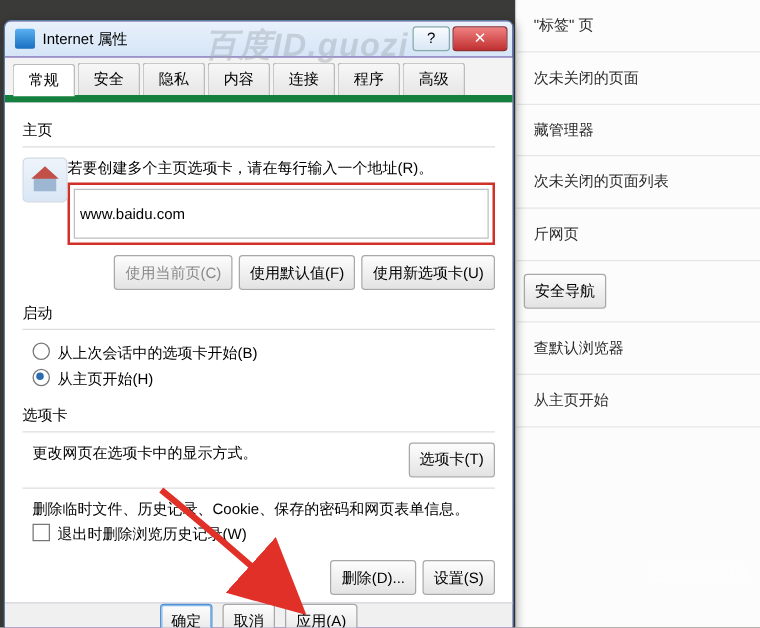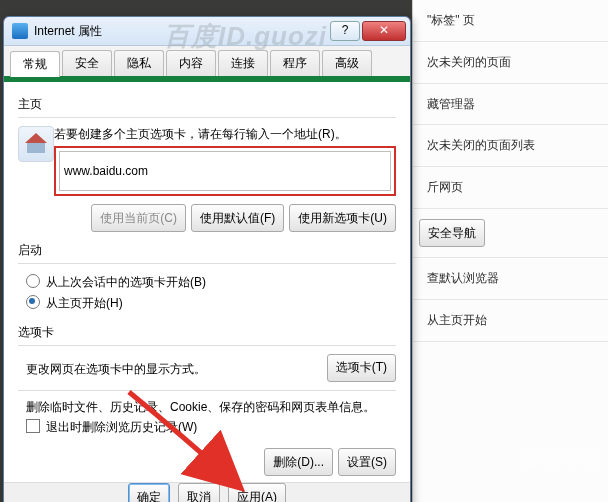--- a/index.html
+++ b/index.html
@@ -103,21 +103,21 @@
           <span>从上次会话中的选项卡开始(B)</span>
         </div>
       <div class="radio-row">
           <span class="radio checked"></span>
           <span>从主页开始(H)</span>
         </div>
     </div>
 
     <div class="group-title">选项卡</div>
     <div class="group">
-      <div style="display:flex;align-items:flex-end">
+      <div style="display:flex;align-items:flex-start">
         <div class="desc" style="flex:1">更改网页在选项卡中的显示方式。</div>
         <span class="btn">选项卡(T)</span>
       </div>
     </div>
 
     <div class="group">
       <div class="desc">删除临时文件、历史记录、Cookie、保存的密码和网页表单信息。</div>
       <div class="desc"><span class="check"></span><span>退出时删除浏览历史记录(W)</span></div>
       <div class="row-r">
         <span class="btn">删除(D)...</span>

